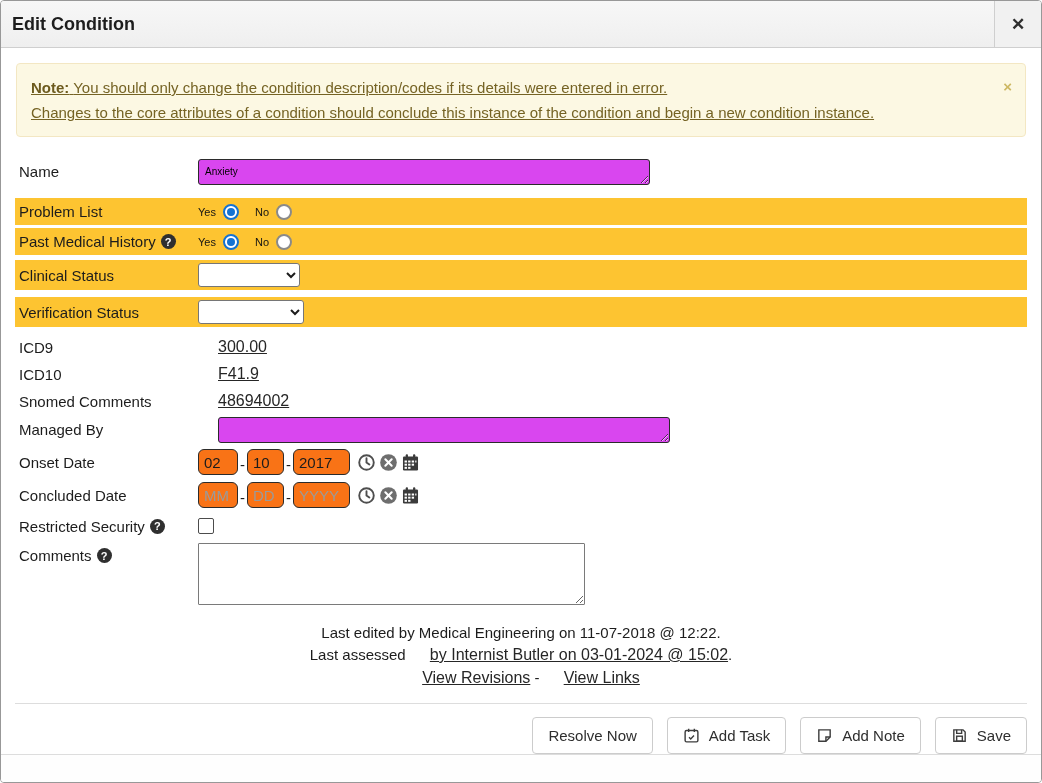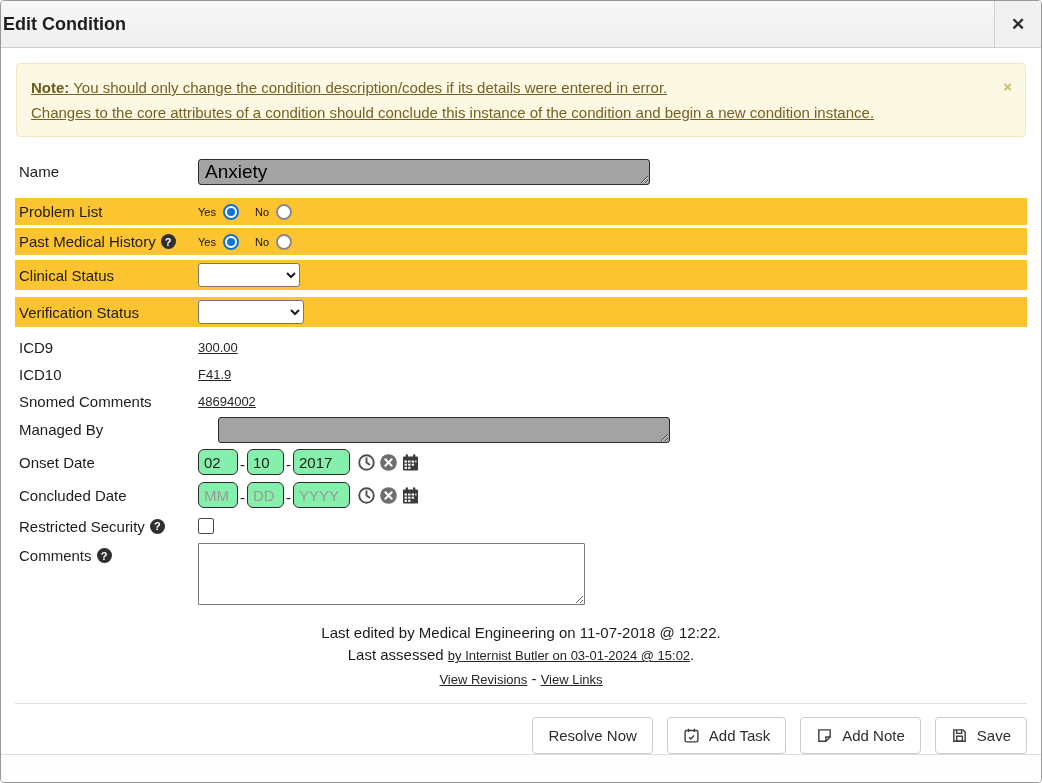--- a/index.html
+++ b/index.html
@@ -19,21 +19,21 @@
   }
   
   .modal-header {
     height: 47px; flex: none;
     background: linear-gradient(#f7f7f7, #efefef);
     border-bottom: 1px solid #cfcfcf;
     display: flex; align-items: stretch;
   }
   .modal-title {
     flex: 1; display: flex; align-items: center;
-    padding-left: 2px;
+    padding-left: 11px;
     font-size: 18px; font-weight: bold; color: #1d1d1d;
   }
   .modal-close {
     width: 47px; flex: none;
     border-left: 1px solid #cfcfcf;
     display: flex; align-items: center; justify-content: center;
     font-size: 17px; font-weight: bold; color: #2e2e2e;
     cursor: pointer; background: #f1f1f1;
   }
   
@@ -63,33 +63,33 @@
   }
   .frow .ctrl { flex: 1; display: flex; align-items: center; }
   .frow.hl { background: #fdc431; }
   .frow.hl-tall { min-height: 30px; margin-bottom: 7px; }
   .frow.link-row { min-height: 26px; margin-bottom: 1px; }
   
   .one-line {
     width: 452px; height: 26px;
     border: 1px solid #2b2b2b; border-radius: 3px;
     padding: 3px 6px; font-family: "Liberation Sans", sans-serif;
-    font-size: 19px; resize: both; overflow: hidden; line-height: 18px;
-    background: #a3a3a3;
+    font-size: 10px; resize: both; overflow: hidden; line-height: 18px;
+    background: #d946ef;
   }
   .comments-area {
     width: 387px; height: 62px;
     border: 1px solid #7a7a7a; border-radius: 1px;
     padding: 4px 6px; font-family: "Liberation Sans", sans-serif;
     font-size: 15px; resize: both; background: #fff;
   }
   .date-in {
     height: 26px; border: 1px solid #2b2b2b; border-radius: 6px;
     padding: 2px 5px; font-size: 15px; font-family: "Liberation Sans", sans-serif;
-    background: #86efac; color: #1c1c1c;
+    background: #f97316; color: #1c1c1c;
   }
   .date-in::placeholder { color: #9a9a9a; }
   .w-mm { width: 40px; } .w-dd { width: 37px; } .w-yy { width: 57px; }
   .dash { margin: 0 2px; font-size: 15px; color: #1c1c1c; align-self: flex-end; padding-bottom: 2px; }
   .sel {
     height: 24px; border: 1px solid #767676; border-radius: 3px;
     background: #fff; font-size: 14px; font-family: "Liberation Sans", sans-serif;
     color: #1c1c1c;
   }
   .sel-clinical { width: 102px; }
@@ -100,21 +100,21 @@
     width: 16px; height: 16px; border-radius: 50%;
     border: 2px solid #8a8a8a; display: inline-block; position: relative;
     margin-right: 16px; background: #fff; cursor: pointer; flex: none;
   }
   .radio.sel-on { border-color: #1373d3; }
   .radio.sel-on::after {
     content: ""; position: absolute; inset: 2px;
     background: #1373d3; border-radius: 50%;
   }
   
-  .lnk { color: #262626; text-decoration: underline; font-size: 13px; cursor: pointer; }
+  .lnk { color: #262626; text-decoration: underline; font-size: 16px; cursor: pointer; margin-left: 20px; }
   
   .q-icon {
     width: 15px; height: 15px; border-radius: 50%;
     background: #2f2f2f; color: #fff;
     font-size: 11px; font-weight: bold;
     display: inline-flex; align-items: center; justify-content: center;
     flex: none; cursor: pointer;
   }
   
   .d-icons { display: flex; align-items: center; gap: 3px; margin-left: 7px; }

